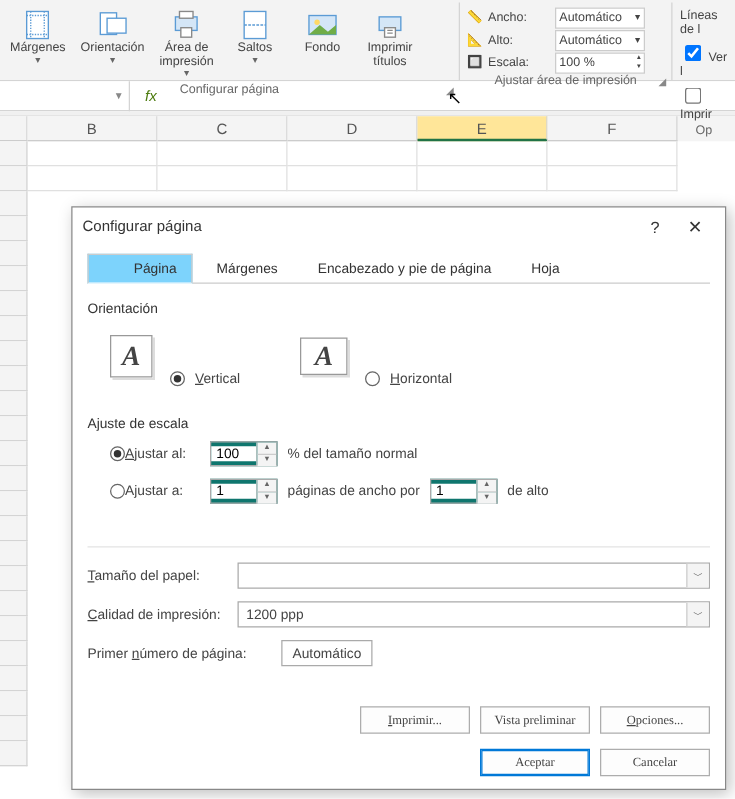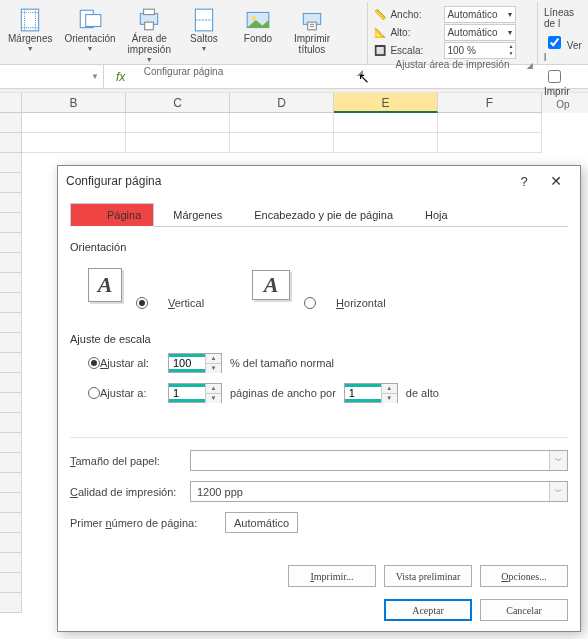--- a/index.html
+++ b/index.html
@@ -130,39 +130,39 @@
     border: 1px solid transparent;
     border-bottom: none;
     position: relative;
     top: 1px;
     color: #333;
     font-size: 11px;
     margin-right: 6px;
   }
   .tab.active {
     border-color: #ccc;
-    background: #ef4444;
+    background: #7dd3fc;
     border-bottom: 1px solid #fff;
     padding-left: 36px;
   }
   
   .section-label { font-size: 11px; color: #333; margin: 4px 0 8px; }
   .orient-row { display:flex; align-items:center; gap:14px; padding-left: 18px; margin-bottom: 20px; }
   .orient-icon { width:34px; height:34px; border:1px solid #999; box-shadow: 2px 2px 0 #ddd; display:flex; align-items:center; justify-content:center; font-family: 'Times New Roman', serif; font-size: 22px; font-weight:bold; font-style:italic; }
   .orient-icon.landscape { width: 38px; height: 30px; }
-  .radio-wrap { display:flex; align-items:center; gap:20px;margin-top:36px; }
+  .radio-wrap { display:flex; align-items:center; gap:8px;margin-top:36px; }
   .radio-dot { width:12px; height:12px; border:1px solid #666; border-radius:50%; display:flex; align-items:center; justify-content:center; }
   .radio-dot.on::after { content:""; width:6px; height:6px; background:#333; border-radius:50%; }
   
   .scale-section { padding-left: 18px; margin-bottom: 22px; }
   .scale-line { display:flex; align-items:center; gap:8px; margin-bottom: 10px; }
   .scale-line .opt-label { width: 72px; display:flex; align-items:center; gap:0;}
   .spin {
     display:flex; align-items:center;
-    border:1px solid #aaa; height:20px; background:#14b8a6;
+    border:1px solid #aaa; height:20px; background:#0f766e;
   }
   .spin input { border:none; width:36px; text-align:left; padding:0 4px; font-size:11px; outline:none; }
   .spin .arrows { width:16px; display:flex; flex-direction:column; border-left:1px solid #ccc; }
   .spin .arrows span { font-size:6px; text-align:center; line-height:9px; color:#666; background:#f4f4f4; border-bottom:1px solid #ccc;}
   .spin .arrows span:last-child { border-bottom:none; }
   
   .hr { border-top: 1px solid #e4e4e4; margin: 2px 0 12px; }
   
   .field-row { display:flex; align-items:center; margin-bottom: 10px; }
   .field-row .flabel { width: 120px; }

